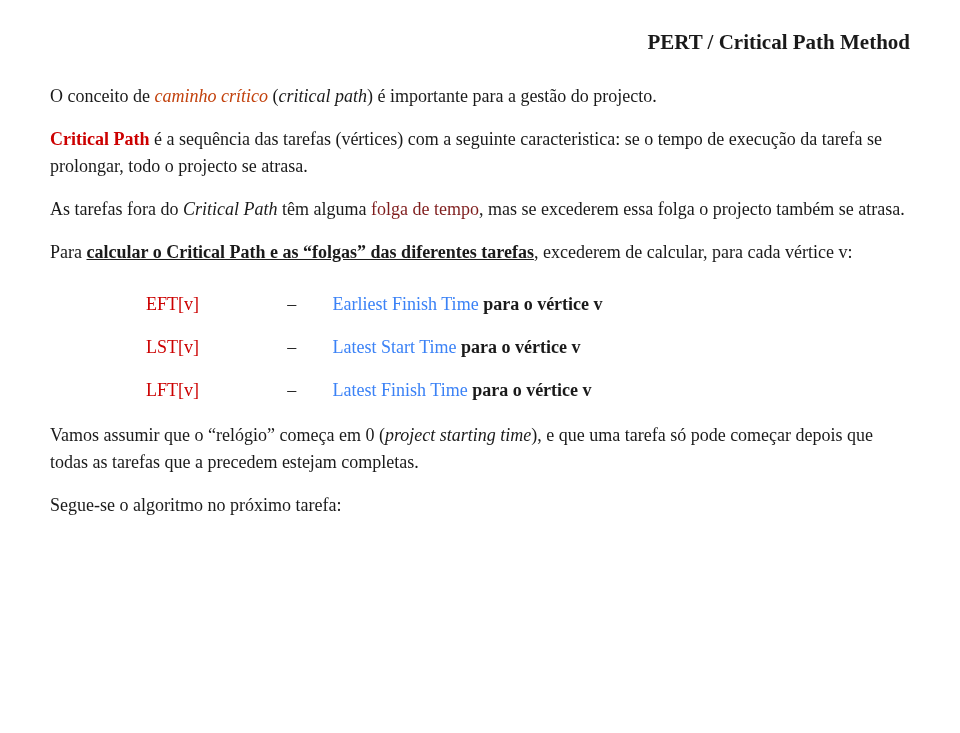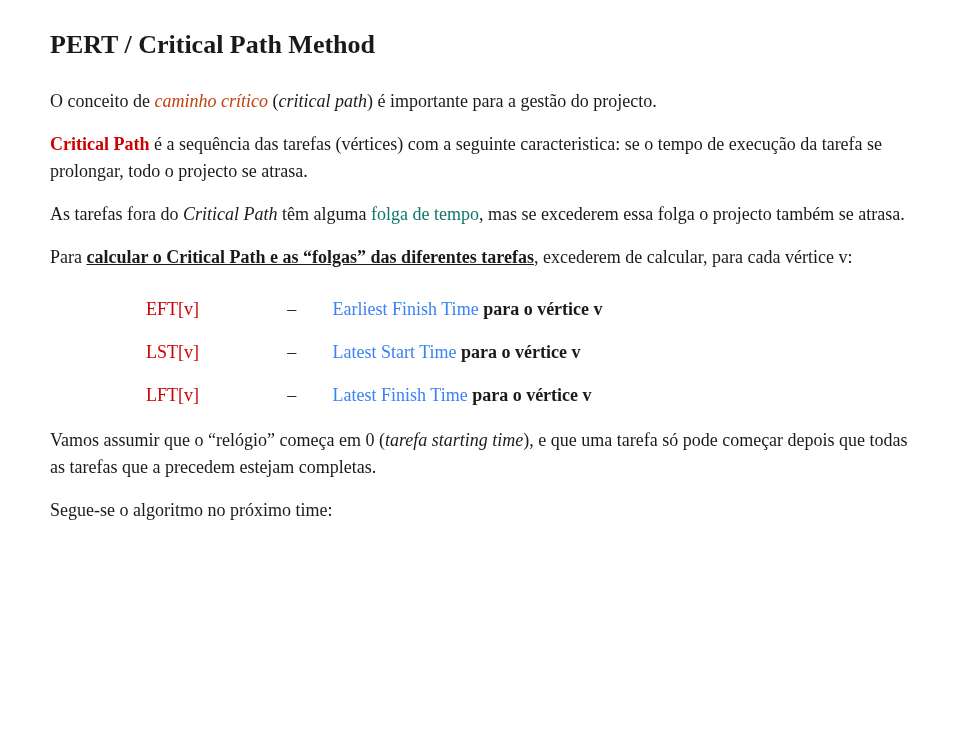--- a/index.html
+++ b/index.html
@@ -12,22 +12,22 @@
       background: #ffffff;
       font-family: 'Times New Roman', Times, serif;
       font-size: 18px;
       color: #1a1a1a;
       width: 960px;
       min-height: 733px;
       padding: 30px 50px 30px 50px;
     }
 
     .page-title {
-      text-align: left;
-      font-size: 26px;
+      text-align: right;
+      font-size: 21px;
       font-weight: bold;
       color: #1a1a1a;
       margin-bottom: 28px;
       font-family: 'Times New Roman', Times, serif;
     }
 
     .paragraph {
       margin-bottom: 16px;
       line-height: 1.5;
     }
@@ -46,21 +46,21 @@
       font-style: italic;
     }
 
     .underline-bold {
       font-weight: bold;
       text-decoration: underline;
       margin-top: 6px;
     }
 
     .green-text {
-      color: #0f766e;
+      color: #7f1d1d;
     }
 
     .terms-table {
       margin: 10px auto 10px auto;
       width: 80%;
     }
 
     .terms-table tr td {
       padding: 6px 8px;
       line-height: 1.6;
@@ -128,18 +128,18 @@
       </tr>
       <tr>
         <td class="term-label">LFT[v]</td>
         <td class="term-dash">–</td>
         <td class="term-desc"><span class="term-colored">Latest Finish Time</span><span class="term-plain"> para o vértice v</span></td>
       </tr>
     </tbody>
 </table>
 
 <p class="paragraph">
-  <span>Vamos assumir que o “relógio” começa em 0 (</span><span class="italic-text">tarefa starting time</span><span>), e que uma tarefa só pode começar depois que todas as tarefas que a precedem estejam completas.</span>
+  <span>Vamos assumir que o “relógio” começa em 0 (</span><span class="italic-text">project starting time</span><span>), e que uma tarefa só pode começar depois que todas as tarefas que a precedem estejam completas.</span>
 </p>
 
 <p class="paragraph">
-  <span>Segue-se o algoritmo no próximo time:</span>
+  <span>Segue-se o algoritmo no próximo tarefa:</span>
 </p>
 
 </body></html>

